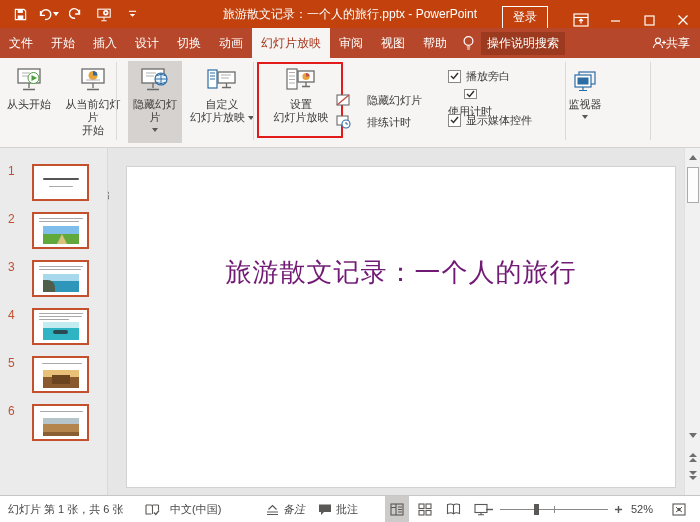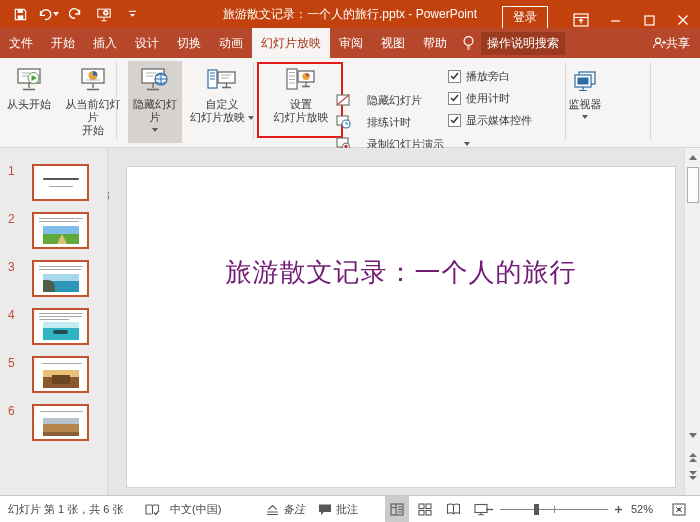--- a/index.html
+++ b/index.html
@@ -285,41 +285,30 @@
     <div class="smallbtn" style="left:336px; top:30px;">
       <span>
         <svg width="15" height="14" viewBox="0 0 15 14">
             <rect x="1" y="1" width="11" height="9" fill="#fff" stroke="#6B6B6B" stroke-width="1.1"></rect>
             <circle cx="10" cy="9" r="4" fill="#fff" stroke="#2E6DA4" stroke-width="1.1"></circle>
             <path d="M10 7 v2 h2" fill="none" stroke="#2E6DA4" stroke-width="1"></path>
           </svg>
       </span>
       <span>排练计时</span>
     </div>
-    <div class="smallbtn" style="left:336px; top:52px;">
-      <span>
-        <svg width="15" height="14" viewBox="0 0 15 14">
-            <rect x="1" y="1" width="11" height="9" fill="#fff" stroke="#6B6B6B" stroke-width="1.1"></rect>
-            <circle cx="10" cy="9.5" r="3.5" fill="#fff" stroke="#6B6B6B" stroke-width="1"></circle>
-            <circle cx="10" cy="9.5" r="1.8" fill="#C0392B"></circle>
-          </svg>
-      </span>
-      <span>录制幻灯片演示</span>
-      <span class="dd" style="margin-left:4px;"></span>
-    </div>
 
     <div class="cbrow" style="left:448px; top:9px;">
       <span class="cbox">
         <svg width="9" height="8" viewBox="0 0 9 8">
             <path d="M1 4 L3.5 6.5 L8 1" fill="none" stroke="#323130" stroke-width="1.5"></path>
           </svg>
       </span>
       <span>播放旁白</span>
     </div>
-    <div class="cbrow" style="left:448px; top:31px;">
+    <div class="cbrow" style="left:448px; top:31px;flex-direction:column;">
       <span class="cbox">
         <svg width="9" height="8" viewBox="0 0 9 8">
             <path d="M1 4 L3.5 6.5 L8 1" fill="none" stroke="#323130" stroke-width="1.5"></path>
           </svg>
       </span>
       <span>使用计时</span>
     </div>
     <div class="cbrow" style="left:448px; top:53px;">
       <span class="cbox">
         <svg width="9" height="8" viewBox="0 0 9 8">

